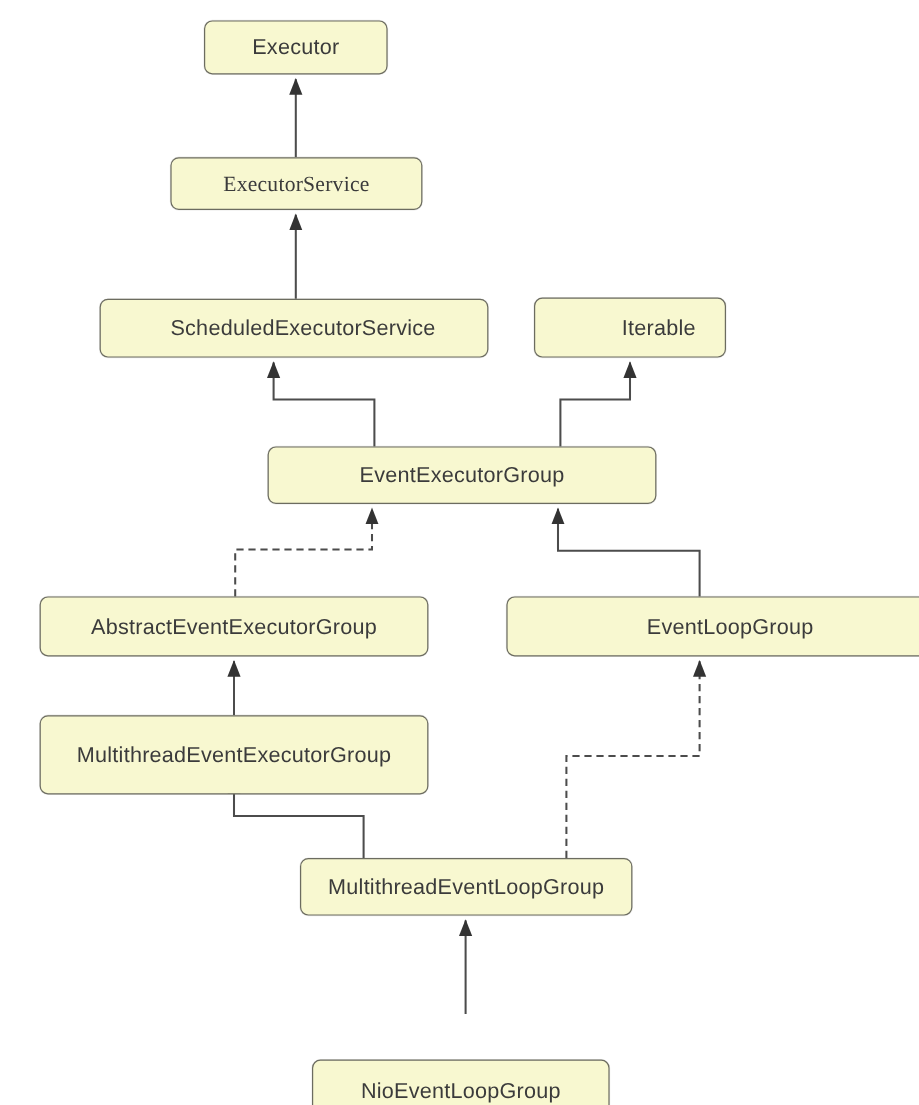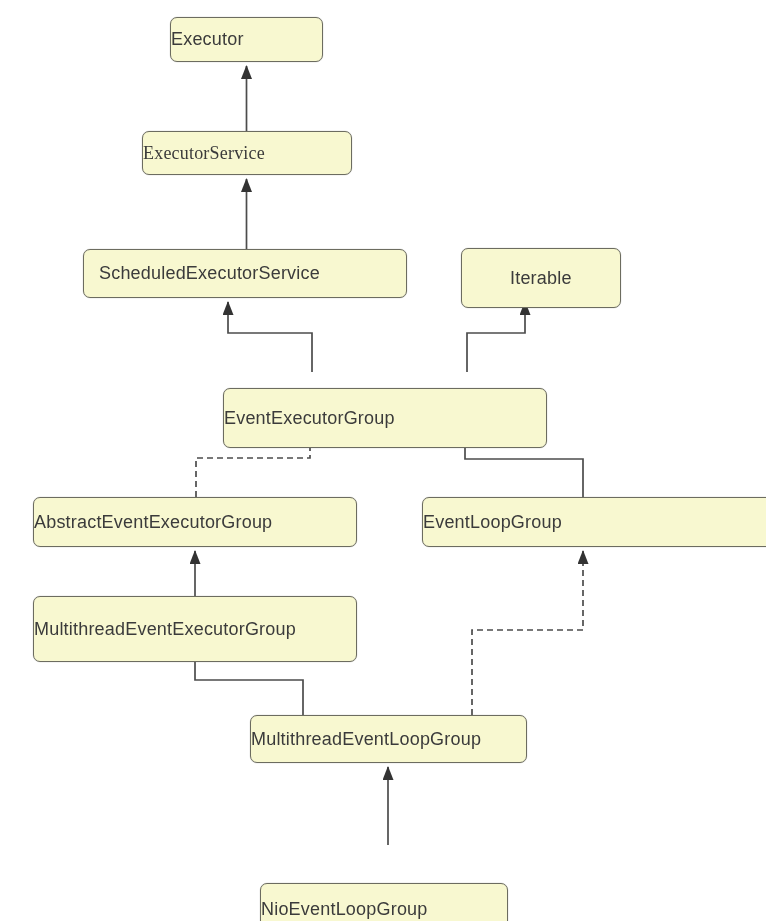--- a/index.html
+++ b/index.html
@@ -23,32 +23,33 @@
     height: 921px;
   }
   .node {
     position: absolute;
     box-sizing: border-box;
     background: #f8f8d0;
     border: 1.6px solid #6c6c60;
     border-radius: 7px;
     display: flex;
     align-items: center;
+    justify-content: center;
     font-size: 18px;
     color: #3b3b3b;
     letter-spacing: 0.2px;
     white-space: nowrap;
     box-shadow: 0 0 0 0.5px rgba(108,108,96,0.15);
   }
   
   .n-executor                          { left:170px; top:17px;  width:153px; height:45px; }
   .n-executor-service                  { left:142px; top:131px; width:210px; height:44px;font-family:Liberation Serif, serif; }
   .n-scheduled-executor-service        { left:83px;  top:249px; width:324px; height:49px;padding-left:15px; }
-  .n-iterable                          { left:461px; top:248px; width:160px; height:60px;padding-left:48px; }
-  .n-event-executor-group              { left:223px; top:388px; width:324px; height:60px; }
+  .n-iterable                          { left:445px; top:248px; width:160px; height:50px;padding-left:48px; }
+  .n-event-executor-group              { left:223px; top:372px; width:324px; height:48px; }
   .n-abstract-event-executor-group     { left:33px;  top:497px; width:324px; height:50px; }
   .n-event-loop-group                  { left:422px; top:497px; width:373px; height:50px; }
   .n-multithread-event-executor-group  { left:33px;  top:596px; width:324px; height:66px; }
   .n-multithread-event-loop-group      { left:250px; top:715px; width:277px; height:48px; }
   .n-nio-event-loop-group              { left:260px; top:845px; width:248px; height:53px;margin-top:38px; }
 
   .edge {
     fill: none;
     stroke: #4c4c4c;
     stroke-width: 1.7;

